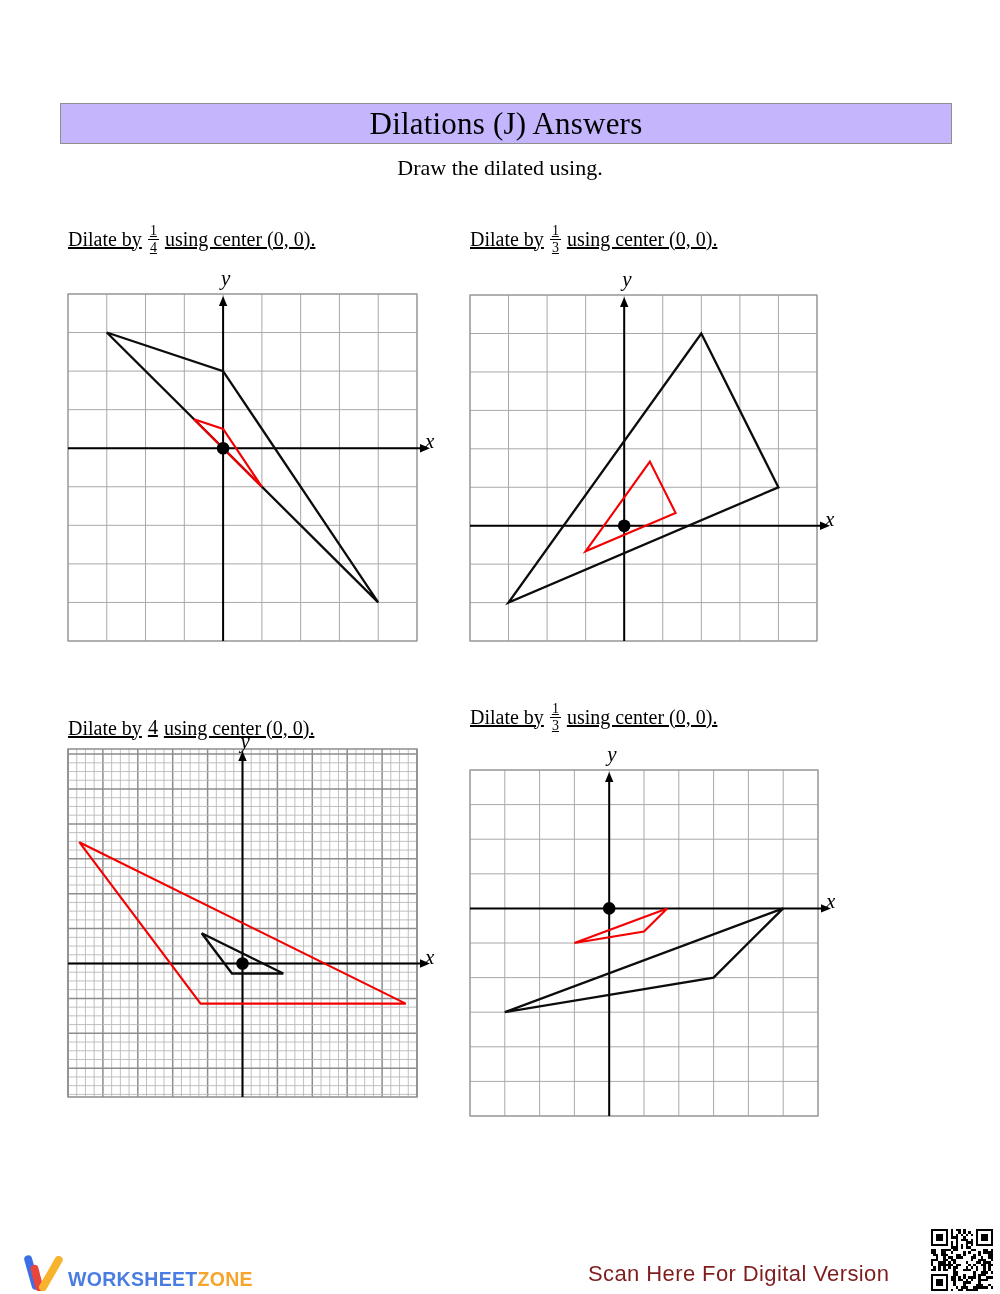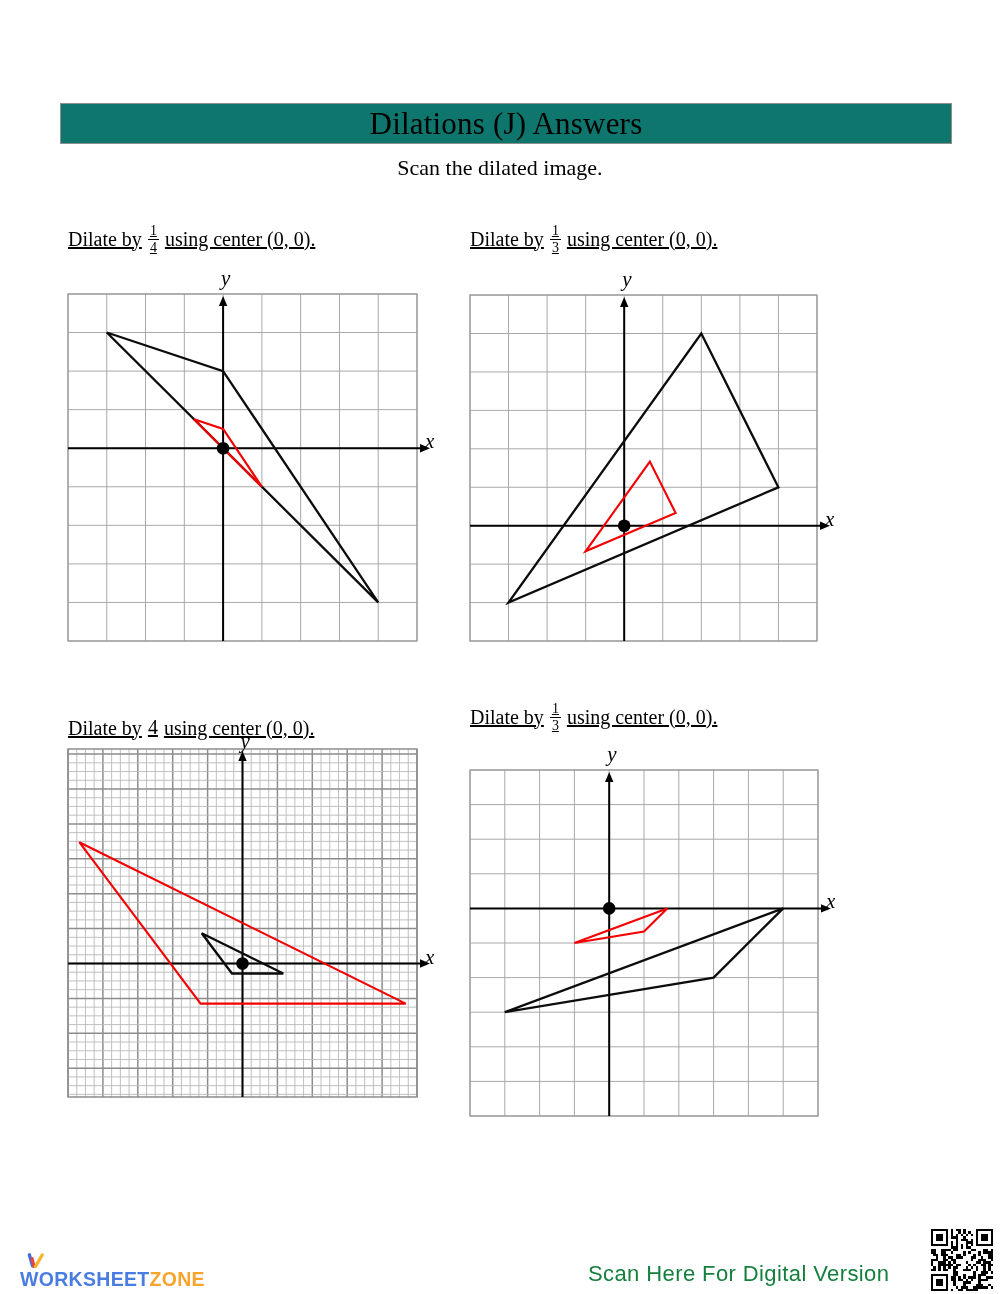--- a/index.html
+++ b/index.html
@@ -1,19 +1,19 @@
 <!DOCTYPE html>
 <html><head>
 <meta charset="utf-8">
 <style>
   html,body{margin:0;padding:0;background:#fff;}
   .page{position:relative;width:1000px;height:1294px;background:#ffffff;overflow:hidden;
         font-family:"Liberation Serif", serif;color:#000;}
   .title-box{position:absolute;left:60px;top:103px;width:890px;height:39px;
-             border:1.5px solid #8f8f8f;background:#0f766e;display:flex;align-items:center;justify-content:center;}
+             border:1.5px solid #8f8f8f;background:#c4b5fd;display:flex;align-items:center;justify-content:center;}
   .title-box h1{margin:0;font-size:31px;font-weight:normal;letter-spacing:0.2px;}
   .subtitle{position:absolute;left:0;top:155px;width:1000px;text-align:center;font-size:22px;}
   .prob-label{position:absolute;height:40px;display:flex;align-items:center;font-size:20px;white-space:nowrap;text-decoration:underline;}
   .prob-label .txt{display:inline-block;}
   .frac{display:inline-flex;flex-direction:column;align-items:center;margin:0 6px;
         font-size:14px;line-height:1.08;}
   .frac .den{border-top:1.3px solid #000;padding:0 2px;}
   .frac .num{padding:0 2px;}
   .frac.plain{font-size:20px;margin:0 6px;}
   .frac.plain .num{padding:0;}
@@ -23,38 +23,38 @@
   .gl{stroke:#a8a8a8;stroke-width:1;}
   .gl-fine{stroke:#b9b9b9;stroke-width:0.9;}
   .gl-heavy{stroke:#8d8d8d;stroke-width:1.5;}
   .grid-border{fill:none;stroke:#989898;stroke-width:1.2;}
   .grid-border-fine{fill:none;stroke:#8d8d8d;stroke-width:1.5;}
   .axis{stroke:#000;stroke-width:2;}
   .arrow{fill:#000;stroke:none;}
   .origin-dot{fill:#000;}
   .shape-black{fill:none;stroke:#0c0c0c;stroke-width:2.3;stroke-linejoin:miter;}
   .shape-red{fill:none;stroke:#f40000;stroke-width:2.1;stroke-linejoin:miter;}
-  .footer-logo{position:absolute;left:16px;top:1253px;height:38px;display:flex;align-items:flex-start;flex-direction:column;}
+  .footer-logo{position:absolute;left:24px;top:1253px;height:38px;display:flex;align-items:flex-end;}
   .brand-text{font-family:"Liberation Sans",sans-serif;font-weight:bold;font-size:19.5px;letter-spacing:0.3px;margin-left:4px;}
   .brand-text .w1{color:#4a7de2;}
   .brand-text .w2{color:#f6a42c;}
   .scan-text{position:absolute;left:588px;top:1261px;font-family:"Liberation Sans",sans-serif;
-             font-size:22px;letter-spacing:0.4px;color:#15803d;}
+             font-size:22px;letter-spacing:0.4px;color:#7f1d1d;}
   .qr{position:absolute;left:931px;top:1229px;width:62px;height:62px;}
 </style>
 </head>
 <body>
 
 <div class="page">
 
   <div class="title-box">
     <h1>Dilations (J) Answers</h1>
   </div>
 
-  <div class="subtitle">Scan the dilated image.</div>
+  <div class="subtitle">Draw the dilated using.</div>
 
   <div class="prob-label" style="left:68px;top:219px;">
     <span class="txt">Dilate by</span>
     <span class="frac">
         <span class="num">1</span>
         <span class="den">4</span>
       </span>
     <span class="txt">using center (0, 0).</span>
   </div>
 

